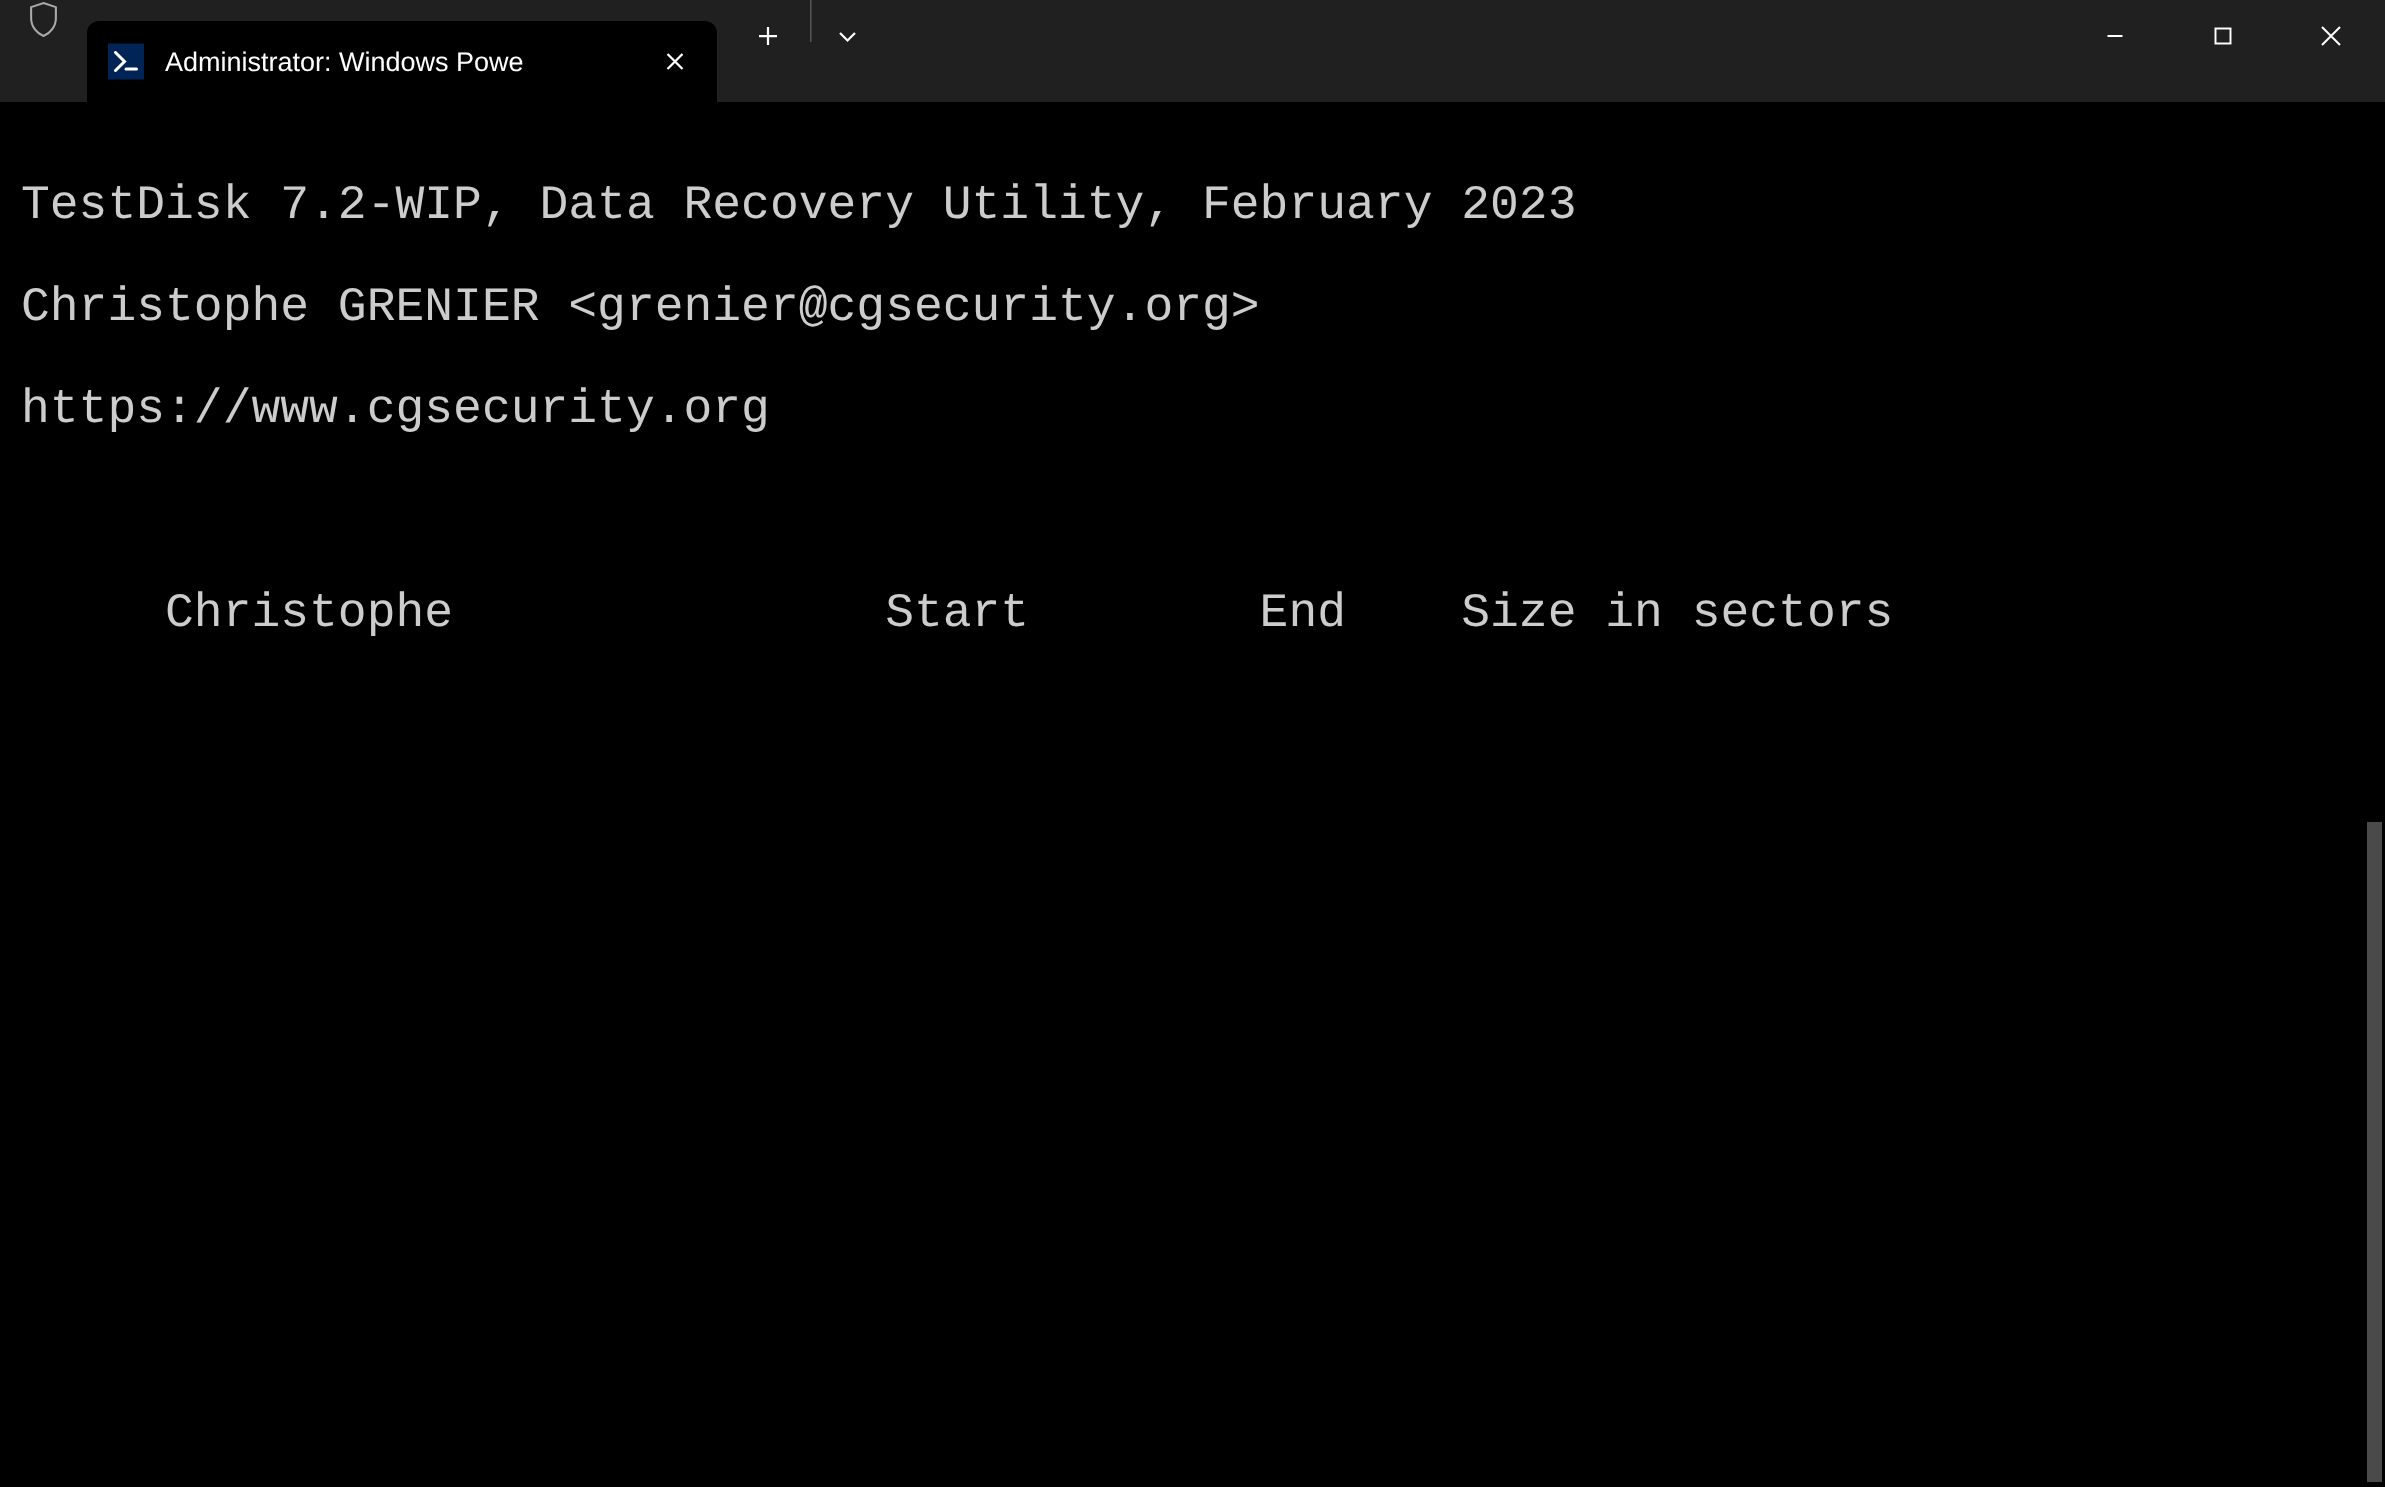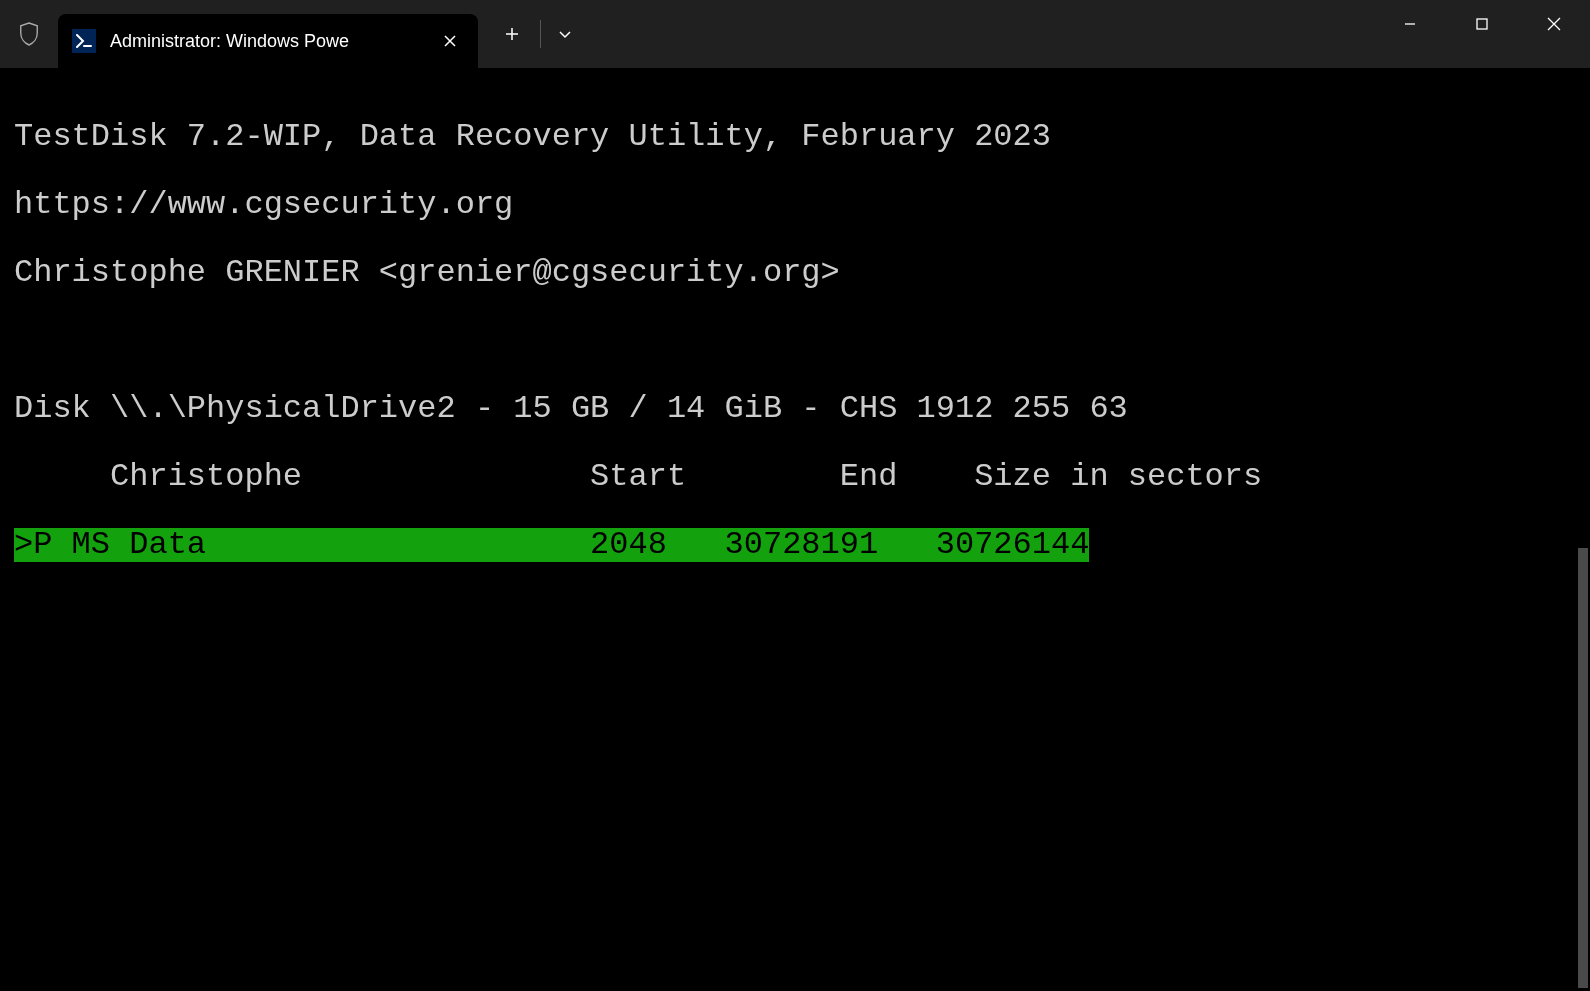--- a/index.html
+++ b/index.html
@@ -11,21 +11,21 @@
       background: #000;
       font-family: 'Consolas', 'Courier New', monospace;
       overflow: hidden;
       width: 1590px;
       height: 991px;
     }
     .titlebar {
       background: #202020;
       height: 68px;
       display: flex;
-      align-items: center;
+      align-items: flex-start;
       position: relative;
     }
     .shield-icon-box {
       width: 58px;
       display: flex;
       align-items: center;
       justify-content: center;
     }
     .shield {
       width: 22px;
@@ -197,26 +197,24 @@
     <div class="win-btn">
       <svg width="16" height="16" viewBox="0 0 16 16">
           <path d="M2 2 L14 14 M14 2 L2 14"></path>
         </svg>
     </div>
   </div>
 </div>
 
 <div class="terminal">
 <span class="line">TestDisk 7.2-WIP, Data Recovery Utility, February 2023</span>
+<span class="line">Christophe GRENIER &lt;grenier@cgsecurity.org&gt;</span>
 <span class="line">https://www.cgsecurity.org</span>
-<span class="line">Christophe GRENIER &lt;grenier@cgsecurity.org&gt;</span>
-<span class="line"> </span>
-<span class="line">Disk \\.\PhysicalDrive2 - 15 GB / 14 GiB - CHS 1912 255 63</span>
+<span class="line"> </span>
 <span class="line">     Christophe               Start        End    Size in sectors</span>
-<span class="line"><span class="highlight">&gt;P MS Data                    2048   30728191   30726144</span></span>
 <span class="line"> </span>
 <span class="line"> </span>
 <span class="line"> </span>
 <span class="line"> </span>
 <span class="line"> </span>
 
 
 
 
 

